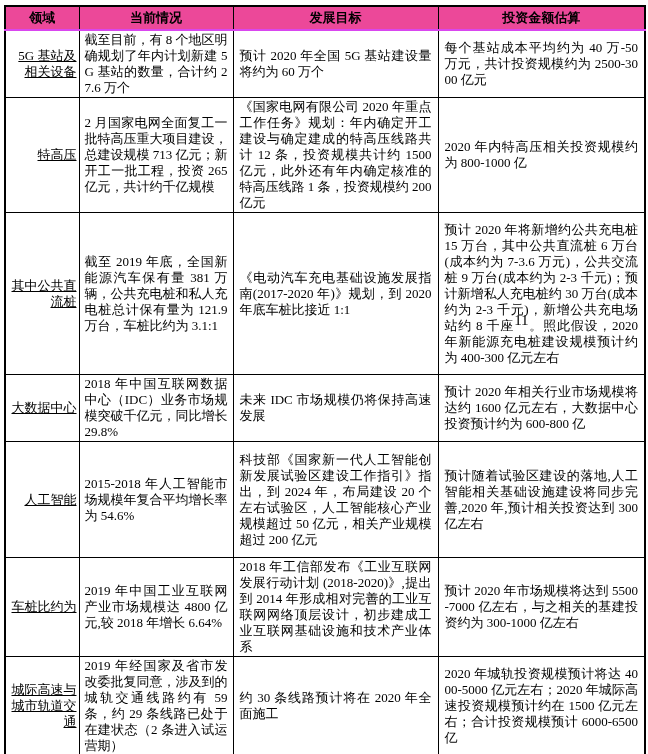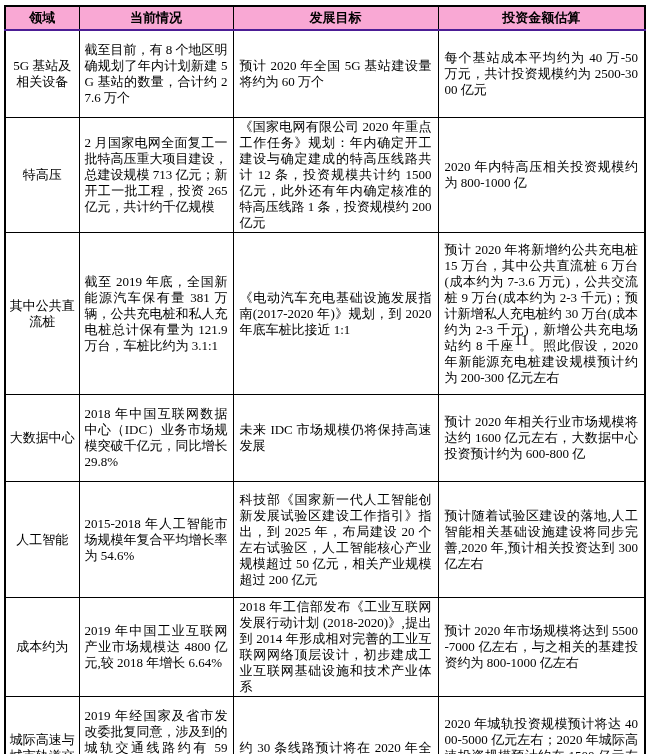--- a/index.html
+++ b/index.html
@@ -27,36 +27,37 @@
   }
   col.c1 { width: 74px; }
   col.c2 { width: 154px; }
   col.c3 { width: 205px; }
   col.c4 { width: 207px; }
   th, td {
     border: 1px solid #000000;
     font-size: 13px;
     line-height: 16px;
     vertical-align: middle;
-    padding: 11px 5px;
+    padding: 1px 5px;
     overflow: hidden;
     word-break: break-all;
   }
   thead th {
-    background: #f9a8d4;
+    background: #ec4899;
     font-weight: bold;
     text-align: center;
     height: 20px;
     line-height: 18px;
-    border-bottom: 2px solid #4c1d95;
+    border-bottom: 2px solid #d946ef;
     padding: 1px 2px;
   }
   td.field {
-    text-align: center;
+    text-align: right;
     padding: 1px 2px;
+    text-decoration: underline;
   }
   td.content {
     text-align: justify;
     text-align-last: left;
   }
   td.goal-cell, td.invest-cell { padding: 1px 6px; }
   sup.fnote {
     font-size: 15px;
     line-height: 0;
   }
@@ -97,39 +98,39 @@
       <tr class="r2">
         <td class="field">特高压</td>
         <td class="content">2 月国家电网全面复工一批特高压重大项目建设，总建设规模 713 亿元；新开工一批工程，投资 265 亿元，共计约千亿规模</td>
         <td class="content goal-cell">《国家电网有限公司 2020 年重点工作任务》规划：年内确定开工建设与确定建成的特高压线路共计 12 条，投资规模共计约 1500 亿元，此外还有年内确定核准的特高压线路 1 条，投资规模约 200 亿元</td>
         <td class="content invest-cell">2020 年内特高压相关投资规模约为 800-1000 亿</td>
       </tr>
       <tr class="r3">
         <td class="field">其中公共直流桩</td>
         <td class="content">截至 2019 年底，全国新能源汽车保有量 381 万辆，公共充电桩和私人充电桩总计保有量为 121.9 万台，车桩比约为 3.1:1</td>
         <td class="content goal-cell">《电动汽车充电基础设施发展指南(2017-2020 年)》规划，到 2020 年底车桩比接近 1:1</td>
-        <td class="content invest-cell"><span>预计 2020 年将新增约公共充电桩 15 万台，其中公共直流桩 6 万台(成本约为 7-3.6 万元)，公共交流桩 9 万台(成本约为 2-3 千元)；预计新增私人充电桩约 30 万台(成本约为 2-3 千元)，新增公共充电场站约 8 千座</span><sup class="fnote">11</sup><span>。照此假设，2020 年新能源充电桩建设规模预计约为 200-300 亿元左右</span></td>
+        <td class="content invest-cell"><span>预计 2020 年将新增约公共充电桩 15 万台，其中公共直流桩 6 万台(成本约为 7-3.6 万元)，公共交流桩 9 万台(成本约为 2-3 千元)；预计新增私人充电桩约 30 万台(成本约为 2-3 千元)，新增公共充电场站约 8 千座</span><sup class="fnote">11</sup><span>。照此假设，2020 年新能源充电桩建设规模预计约为 400-300 亿元左右</span></td>
       </tr>
       <tr class="r4">
         <td class="field">大数据中心</td>
         <td class="content">2018 年中国互联网数据中心（IDC）业务市场规模突破千亿元，同比增长 29.8%</td>
         <td class="content goal-cell">未来 IDC 市场规模仍将保持高速发展</td>
         <td class="content invest-cell">预计 2020 年相关行业市场规模将达约 1600 亿元左右，大数据中心投资预计约为 600-800 亿</td>
       </tr>
       <tr class="r5">
         <td class="field">人工智能</td>
         <td class="content">2015-2018 年人工智能市场规模年复合平均增长率为 54.6%</td>
-        <td class="content goal-cell">科技部《国家新一代人工智能创新发展试验区建设工作指引》指出，到 2025 年，布局建设 20 个左右试验区，人工智能核心产业规模超过 50 亿元，相关产业规模超过 200 亿元</td>
+        <td class="content goal-cell">科技部《国家新一代人工智能创新发展试验区建设工作指引》指出，到 2024 年，布局建设 20 个左右试验区，人工智能核心产业规模超过 50 亿元，相关产业规模超过 200 亿元</td>
         <td class="content invest-cell">预计随着试验区建设的落地,人工智能相关基础设施建设将同步完善,2020 年,预计相关投资达到 300 亿左右</td>
       </tr>
       <tr class="r6">
-        <td class="field">成本约为</td>
+        <td class="field">车桩比约为</td>
         <td class="content">2019 年中国工业互联网产业市场规模达 4800 亿元,较 2018 年增长 6.64%</td>
         <td class="content goal-cell">2018 年工信部发布《工业互联网发展行动计划 (2018-2020)》,提出到 2014 年形成相对完善的工业互联网网络顶层设计，初步建成工业互联网基础设施和技术产业体系</td>
-        <td class="content invest-cell">预计 2020 年市场规模将达到 5500-7000 亿左右，与之相关的基建投资约为 800-1000 亿左右</td>
+        <td class="content invest-cell">预计 2020 年市场规模将达到 5500-7000 亿左右，与之相关的基建投资约为 300-1000 亿左右</td>
       </tr>
       <tr class="r7">
         <td class="field">城际高速与城市轨道交通</td>
         <td class="content">2019 年经国家及省市发改委批复同意，涉及到的城轨交通线路约有 59 条，约 29 条线路已处于在建状态（2 条进入试运营期）</td>
         <td class="content goal-cell">约 30 条线路预计将在 2020 年全面施工</td>
         <td class="content invest-cell">2020 年城轨投资规模预计将达 4000-5000 亿元左右；2020 年城际高速投资规模预计约在 1500 亿元左右；合计投资规模预计 6000-6500 亿</td>
       </tr>
 
     </tbody>
   </table>

